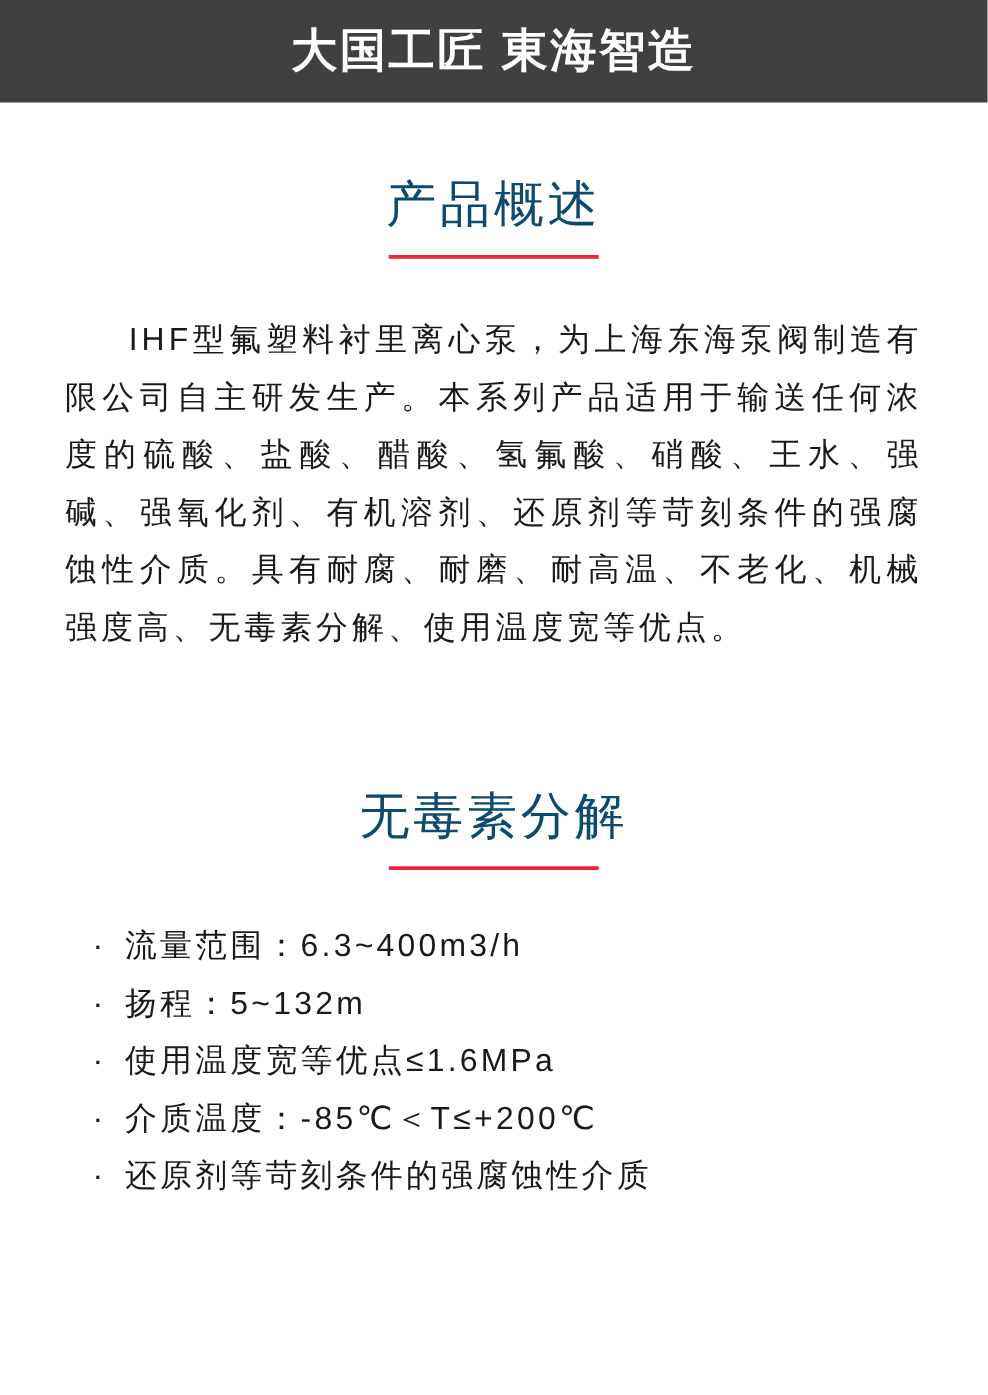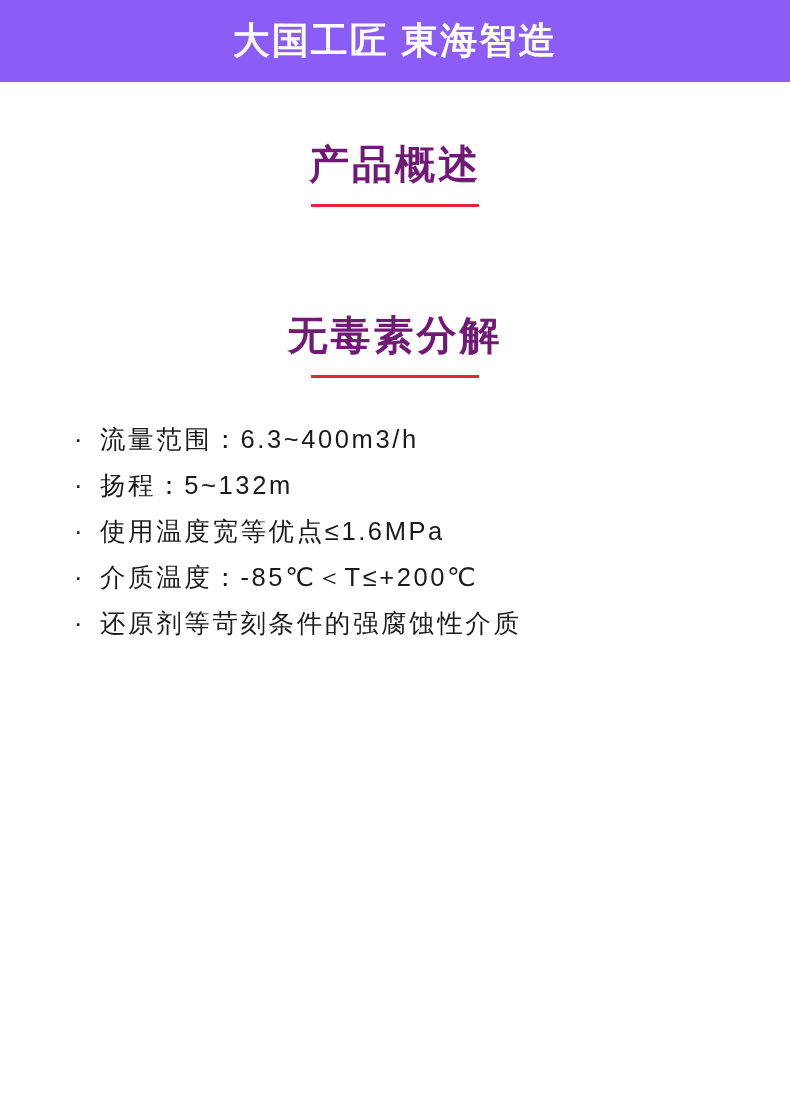--- a/index.html
+++ b/index.html
@@ -19,21 +19,21 @@
     position: relative;
     width: 790px;
     height: 1116px;
     box-sizing: border-box;
   }
 
   
   .banner {
     width: 100%;
     height: 82px;
-    background: #8b5cf6;
+    background: #404040;
     display: flex;
     align-items: center;
     justify-content: center;
   }
   .banner-text {
     color: #ffffff;
     font-size: 37px;
     font-weight: bold;
     letter-spacing: 2px;
   }
@@ -42,23 +42,23 @@
   .section {
     padding: 0 42px;
   }
   .section-head {
     text-align: center;
     margin-top: 60px;
   }
   .section-title {
     display: inline-block;
     font-size: 40px;
-    font-weight: bold;
+    font-weight: normal;
     letter-spacing: 3px;
-    color: #701a75;
+    color: #0c4a6e;
     line-height: 1.1;
   }
   .title-underline {
     width: 168px;
     height: 3px;
     background: #e8253a;
     margin: 18px auto 0 auto;
   }
 
   
@@ -107,20 +107,21 @@
 
   <div class="banner">
     <div class="banner-text">大国工匠  東海智造</div>
   </div>
 
   <div class="section">
     <div class="section-head">
       <div class="section-title">产品概述</div>
       <div class="title-underline"></div>
     </div>
+    <div class="paragraph">IHF型氟塑料衬里离心泵，为上海东海泵阀制造有限公司自主研发生产。本系列产品适用于输送任何浓度的硫酸、盐酸、醋酸、氢氟酸、硝酸、王水、强碱、强氧化剂、有机溶剂、还原剂等苛刻条件的强腐蚀性介质。具有耐腐、耐磨、耐高温、不老化、机械强度高、无毒素分解、使用温度宽等优点。</div>
   </div>
 
   <div class="gap-lg"></div>
 
   <div class="section">
     <div class="section-head">
       <div class="section-title">无毒素分解</div>
       <div class="title-underline"></div>
     </div>
     <ul class="spec-list">

